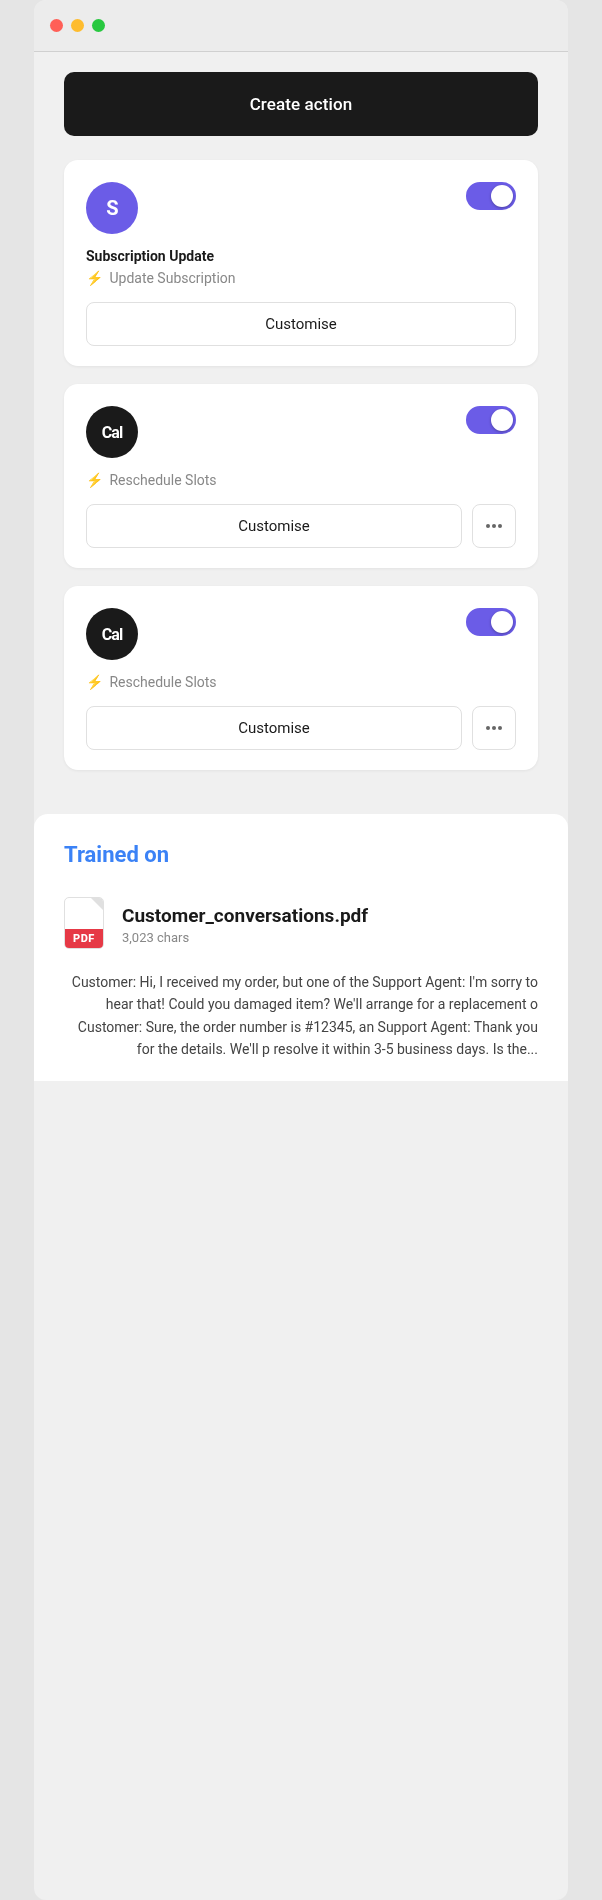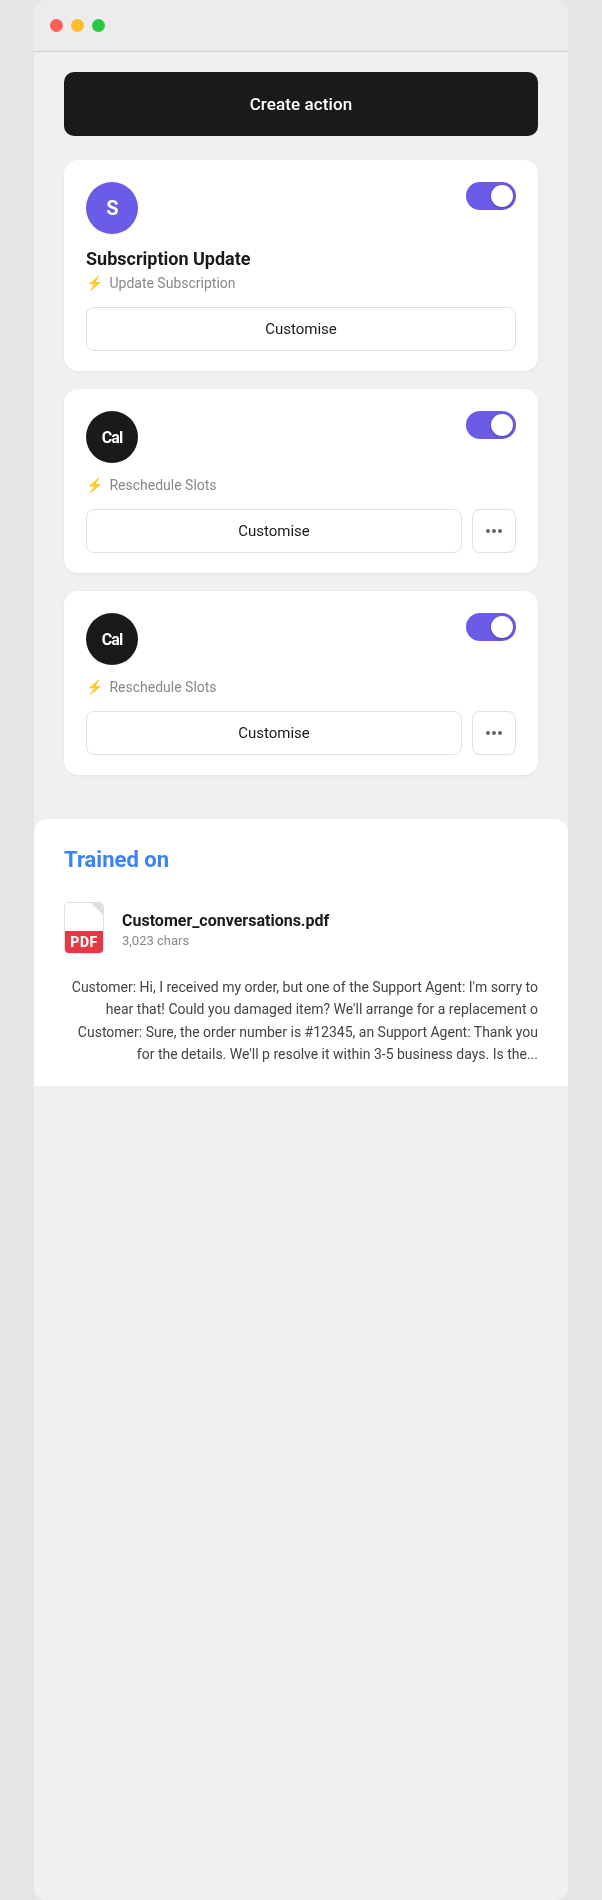--- a/index.html
+++ b/index.html
@@ -120,21 +120,21 @@
       width: 22px;
       height: 22px;
       background: #fff;
       border-radius: 50%;
       top: 3px;
       right: 3px;
       box-shadow: 0 1px 3px rgba(0,0,0,0.3);
     }
 
     .card-title {
-      font-size: 18px;
+      font-size: 14px;
       font-weight: 700;
       color: #1a1a1a;
       margin-bottom: 6px;
     }
 
     .card-subtitle {
       display: flex;
       align-items: center;
       gap: 6px;
       font-size: 14px;
@@ -213,21 +213,21 @@
       position: relative;
       display: flex;
       flex-direction: column;
       justify-content: flex-end;
       overflow: hidden;
     }
 
     .pdf-badge {
       background: #e63946;
       color: #fff;
-      font-size: 14px;
+      font-size: 11px;
       font-weight: 800;
       padding: 3px 5px;
       text-align: center;
       letter-spacing: 0.5px;
     }
 
     .pdf-corner {
       position: absolute;
       top: 0;
       right: 0;
@@ -236,21 +236,21 @@
       background: #e0e0e0;
       clip-path: polygon(0 0, 100% 100%, 100% 0);
     }
 
     .pdf-info {
       display: flex;
       flex-direction: column;
     }
 
     .pdf-name {
-      font-size: 16px;
+      font-size: 19px;
       font-weight: 700;
       color: #1a1a1a;
       margin-bottom: 3px;
     }
 
     .pdf-chars {
       font-size: 13px;
       color: #888;
     }
 

